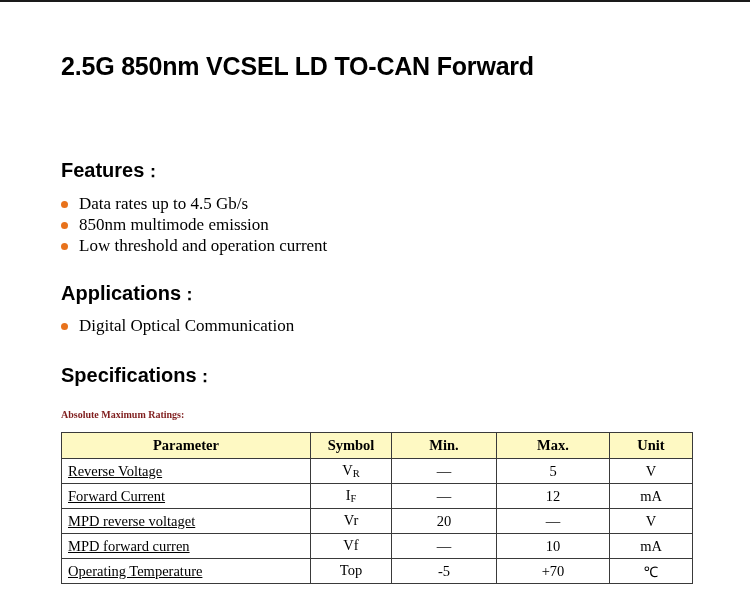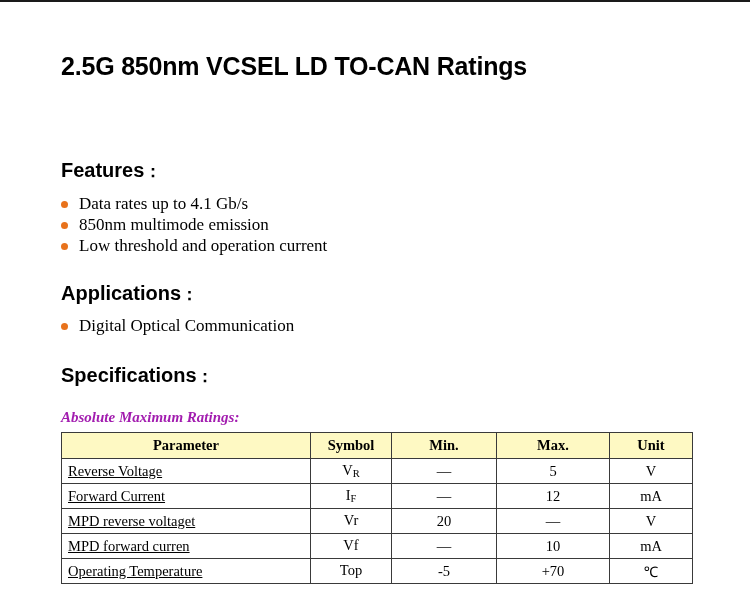--- a/index.html
+++ b/index.html
@@ -92,24 +92,23 @@
     border-radius: 50%;
     background: #E8721C;
   }
 
   .subsection-label {
     position: absolute;
     left: 61px;
     top: 409px;
     font-family: "Liberation Serif", serif;
     font-weight: bold;
-    font-size: 15px;
-    color: #a21caf;
-    white-space: nowrap;
-    font-style: italic;
+    font-size: 10px;
+    color: #7f1d1d;
+    white-space: nowrap;
   }
 
   .ratings-table {
     position: absolute;
     left: 61px;
     top: 432px;
     width: 631px;
     border-collapse: collapse;
     table-layout: fixed;
     font-family: "Liberation Serif", serif;
@@ -147,30 +146,30 @@
     vertical-align: -0.22em;
   }
 </style>
 </head>
 <body>
 
 <div class="top-rule"></div>
 
 <div class="page">
 
-  <div class="doc-title">2.5G 850nm VCSEL LD TO-CAN Ratings</div>
+  <div class="doc-title">2.5G 850nm VCSEL LD TO-CAN Forward</div>
 
   <div class="section-heading" id="features-heading">
     <span>Features</span><span class="cjk-colon">：</span>
   </div>
 
   <ul class="bullet-list" id="features-list">
     <li class="bullet-item">
       <span class="dot"></span>
-      <span>Data rates up to 4.1 Gb/s</span>
+      <span>Data rates up to 4.5 Gb/s</span>
     </li>
     <li class="bullet-item">
       <span class="dot"></span>
       <span>850nm multimode emission</span>
     </li>
     <li class="bullet-item">
       <span class="dot"></span>
       <span>Low threshold and operation current</span>
     </li>
   </ul>

